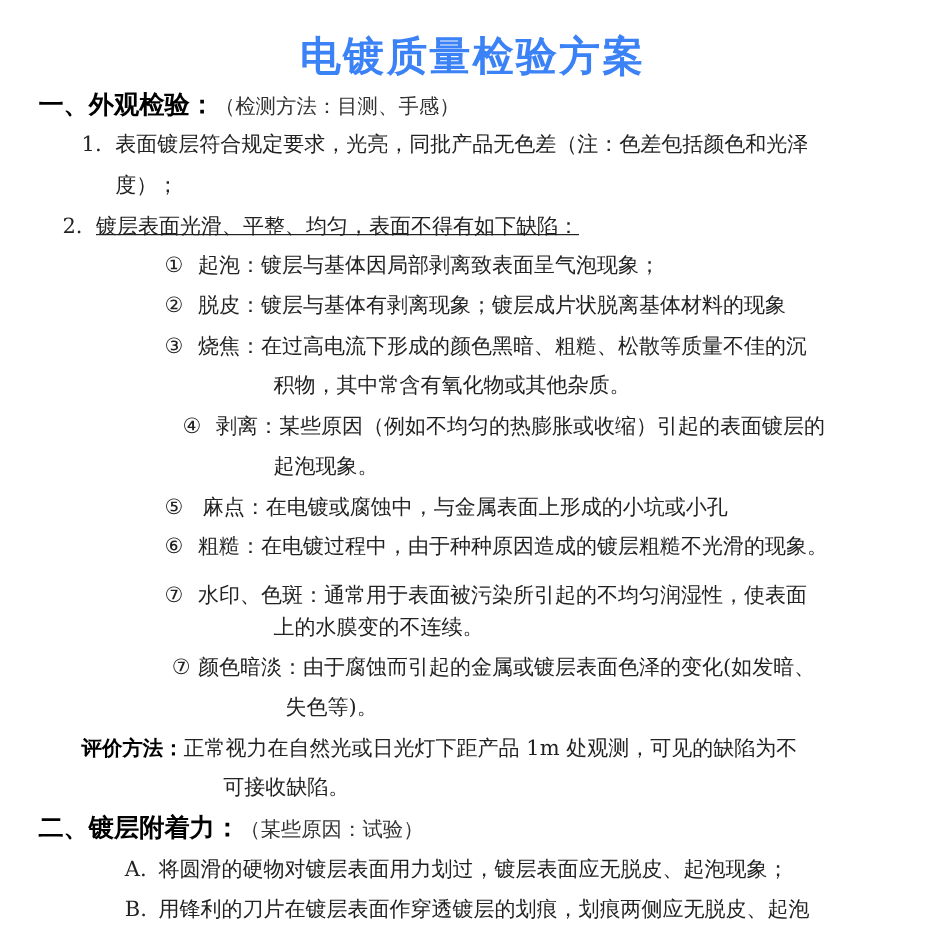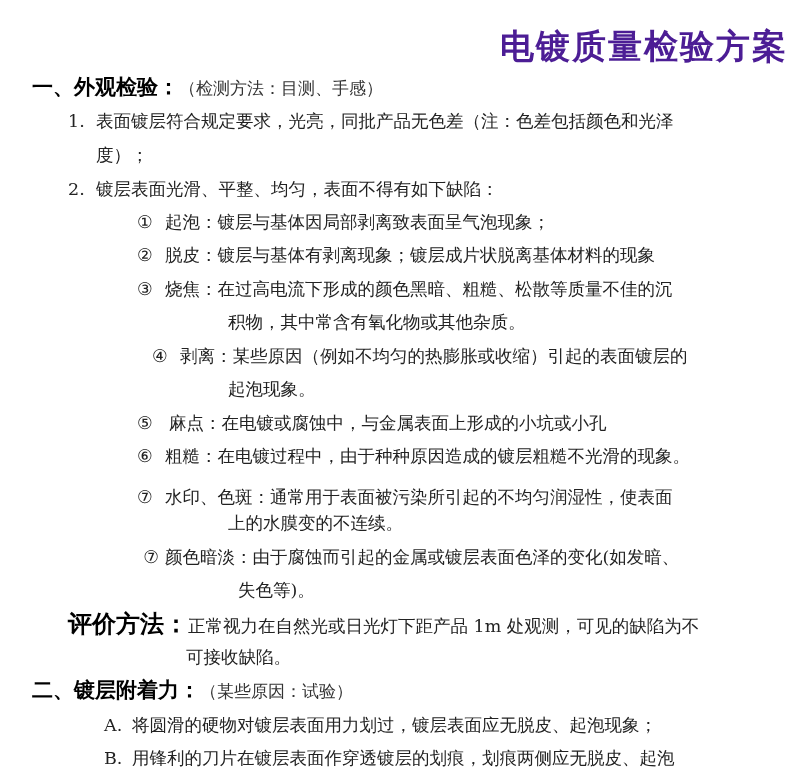--- a/index.html
+++ b/index.html
@@ -3,53 +3,53 @@
   <meta charset="utf-8">
   <style>
     html, body { margin: 0; padding: 0; background: #ffffff; }
     body {
       width: 788px; height: 771px; overflow: hidden; position: relative;
       font-family: "DejaVu Serif", "Liberation Serif", serif;
       color: #1a1a1a;
     }
     .title {
       position: absolute; left: 0; top: 24px; width: 788px;
-      text-align: right; font-size: 34px; font-weight: bold; letter-spacing: 2px;
+      text-align: center; font-size: 34px; font-weight: bold; letter-spacing: 2px;
       font-family: "DejaVu Sans", "Liberation Sans", sans-serif;
-      color: #4c1d95;
+      color: #3b82f6;
     }
     .line { position: absolute; white-space: nowrap; font-size: 17.5px; line-height: 19px; color: #222; }
     .h {
       font-family: "DejaVu Sans", "Liberation Sans", sans-serif;
       font-weight: bold; font-size: 21px; color: #000;
     }
     .note { font-size: 17px; color: #333; }
     .eval-label {
       font-family: "DejaVu Sans", "Liberation Sans", sans-serif;
-      font-weight: bold; font-size: 24px; color: #000;
+      font-weight: bold; font-size: 17px; color: #000;
     }
     .num { display: inline-block; }
     .circ { display: inline-block; width: 28px; }
   </style>
 </head>
 <body>
 
 <div>
   <div class="title">电镀质量检验方案</div>
 
   <div class="line" style="left:32px; top:78px;">
     <span class="h">一、外观检验：</span><span class="note">（检测方法：目测、手感）</span>
   </div>
 
   <div class="line" style="left:68px; top:112px;">
     <span class="num" style="width:28px;">1.</span><span>表面镀层符合规定要求，光亮，同批产品无色差（注：色差包括颜色和光泽</span>
   </div>
   <div class="line" style="left:96px; top:146px;">度）；</div>
 
-  <div class="line" style="left:68px; top:180px;">
+  <div class="line" style="left:52px; top:180px;text-decoration:underline;">
     <span class="num" style="width:28px;">2.</span><span>镀层表面光滑、平整、均匀，表面不得有如下缺陷：</span>
   </div>
 
   <div class="line" style="left:137px; top:213px;">
     <span class="circ">①</span><span>起泡：</span><span>镀层与基体因局部剥离致表面呈气泡现象；</span>
   </div>
 
   <div class="line" style="left:137px; top:246px;">
     <span class="circ">②</span><span>脱皮：</span><span>镀层与基体有剥离现象；镀层成片状脱离基体材料的现象</span>
   </div>

